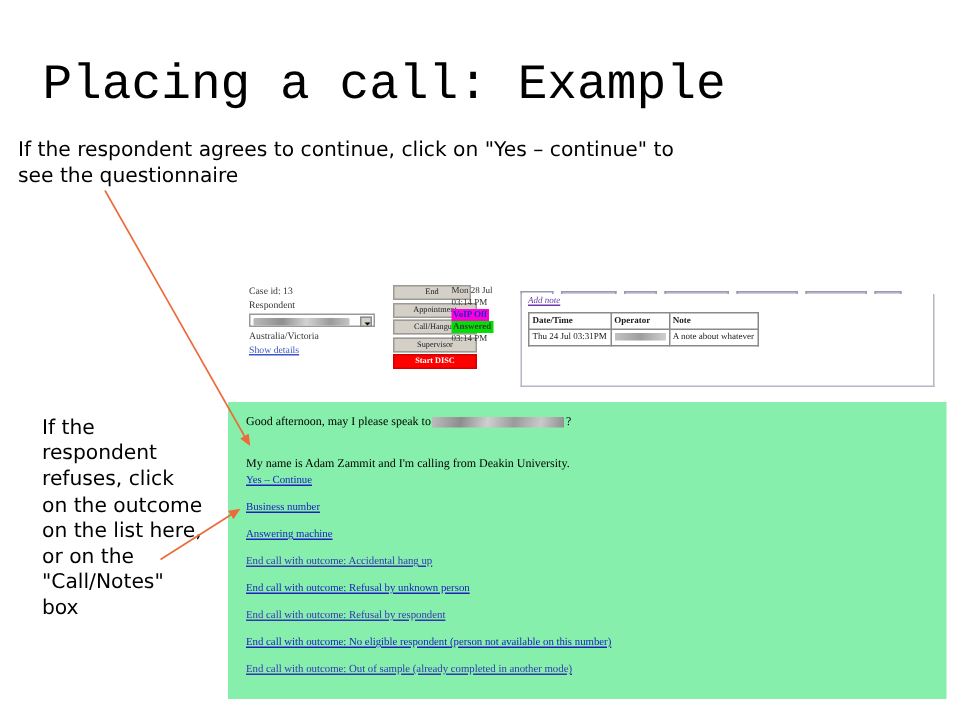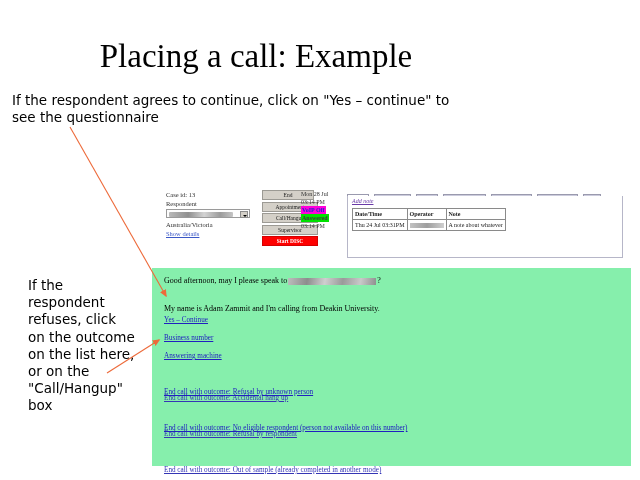--- a/index.html
+++ b/index.html
@@ -19,21 +19,21 @@
   #slide-title {
     position: absolute;
     left: 0;
     top: 38px;
     width: 512px;
     text-align: center;
     font-size: 33px;
     font-weight: normal;
     color: #000000;
     letter-spacing: 0px;
-    font-family: Liberation Serif, serif;
+    font-family: Liberation Mono, monospace;
     white-space: nowrap;
   }
 
   
   #callout-top {
     position: absolute;
     left: 12px;
     top: 92px;
     width: 440px;
     font-size: 13.5px;
@@ -180,29 +180,29 @@
   .name-redact {
     display:inline-block; width:88px; height:7px;
     background:linear-gradient(100deg,#bdbdbd 0%,#8d8d8d 22%,#cfcfcf 42%,#9a9a9a 62%,#c9c9c9 82%,#8f8f8f 100%);
     vertical-align:middle; margin:0 1px;
   }
   .outcome-link {
     position:absolute; left:12px;
     font-family:"Liberation Serif", serif; font-size:7.2px;
     color:#2020c0; text-decoration:underline; white-space:nowrap;
   }
-  .outcome-link.faint { color:#3535b5;margin-top:24px; }
+  .outcome-link.faint { color:#3535b5; }
 </style>
 </head>
 <body>
 
 <div id="slide-title">Placing a call: Example</div>
 
 <div id="callout-top">If the respondent agrees to continue, click on "Yes – continue" to see the questionnaire</div>
-<div id="callout-left">If the respondent refuses, click on the outcome on the list here, or on the "Call/Hangup" box</div>
+<div id="callout-left">If the respondent refuses, click on the outcome on the list here, or on the "Call/Notes" box</div>
 
 <div id="app-top-strip">
 
   <div class="panel-left">
     <div class="case-id">Case id: 13</div>
     <div class="resp-label">Respondent</div>
     <div class="resp-select">
       <span class="redact"></span>
       <span class="arrowbtn"></span>
     </div>

